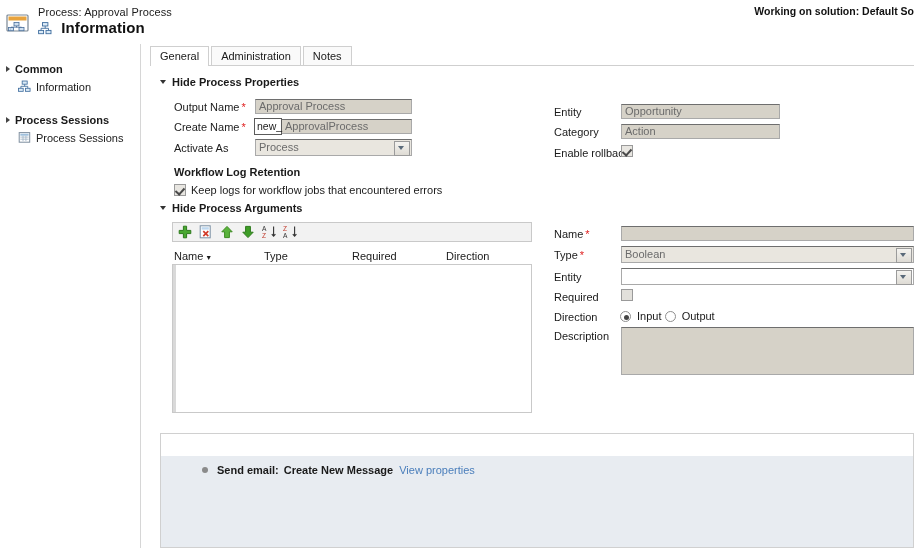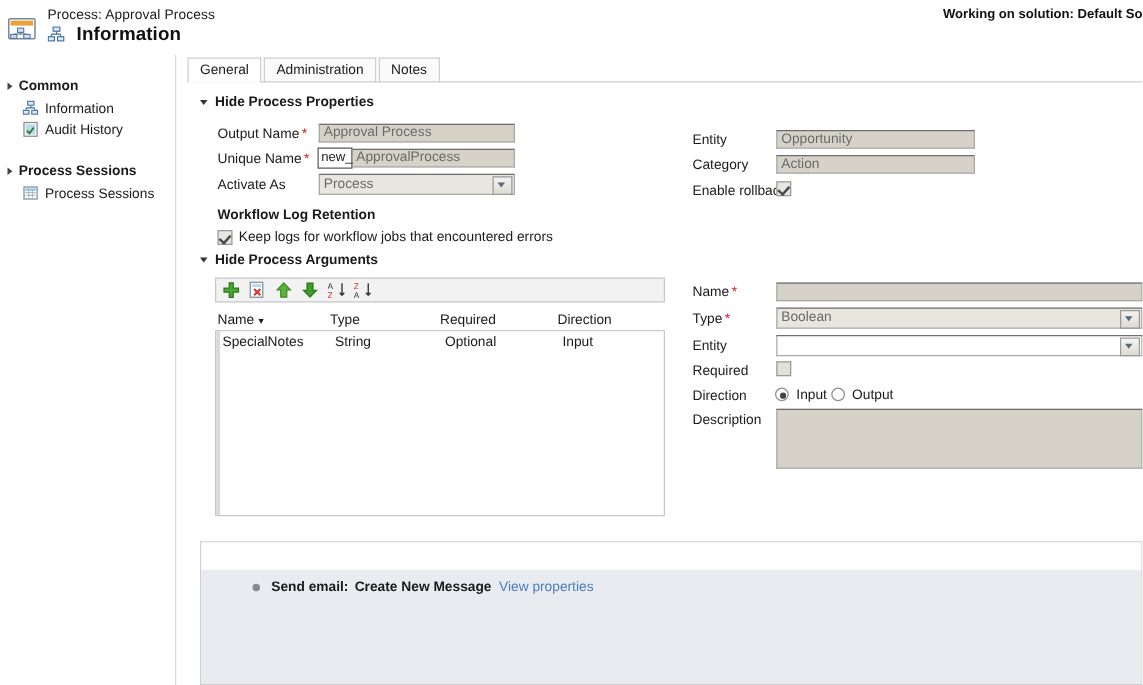--- a/index.html
+++ b/index.html
@@ -123,30 +123,20 @@
         <span class="ni">
           <svg width="13" height="13" viewBox="0 0 14 13">
             <rect x="4.5" y="0.6" width="5.4" height="3.4" fill="#dcebf7" stroke="#3f6d9e" stroke-width=".9"></rect>
             <rect x="0.6" y="8.4" width="5" height="3.3" fill="#dcebf7" stroke="#3f6d9e" stroke-width=".9"></rect>
             <rect x="8" y="8.4" width="5" height="3.3" fill="#dcebf7" stroke="#3f6d9e" stroke-width=".9"></rect>
             <path d="M7.2 4.1v2.2M3.1 6.3h7.4M3.1 6.3v2M10.5 6.3v2" stroke="#3f6d9e" stroke-width=".9" fill="none"></path>
           </svg>
         </span>
         <span>Information</span>
       </div>
-      <div class="nav-item">
-        <span class="ni">
-          <svg width="13" height="13" viewBox="0 0 13 13">
-            <rect x="1.2" y="1" width="10.5" height="11" fill="#ffffff" stroke="#8a8a8a" stroke-width="1"></rect>
-            <rect x="2.6" y="2.4" width="7.7" height="8.2" fill="#bcd9ef"></rect>
-            <path d="M3.6 7.6l2 2 3.4-4.6" stroke="#2e7d32" stroke-width="1.5" fill="none"></path>
-          </svg>
-        </span>
-        <span>Audit History</span>
-      </div>
     </div>
 
     <div class="grp">
       <div class="grp-head">
         <span class="tri"></span>
         <span>Process Sessions</span>
       </div>
       <div class="nav-item">
         <span class="ni">
           <svg width="13" height="13" viewBox="0 0 13 13">
@@ -182,21 +172,21 @@
       <span class="caret"></span>
       <span>Hide Process Properties</span>
     </div>
 
     <div class="lbl" style="position:absolute;left:24px;top:33px;">
       <span>Output Name</span><span class="req">*</span>
     </div>
     <div class="fld" style="position:absolute;left:105px;top:31px;width:157px;">Approval Process</div>
 
     <div class="lbl" style="position:absolute;left:24px;top:53px;">
-      <span>Unique Name</span><span class="req">*</span>
+      <span>Create Name</span><span class="req">*</span>
     </div>
     <div class="fld" style="position:absolute;left:105px;top:51px;width:157px;padding-left:29px;">ApprovalProcess</div>
     <div style="position:absolute;left:104px;top:50px;width:28px;height:17px;box-sizing:border-box;border:1px solid #5b5b5b;background:#fff;font-size:10.5px;line-height:15px;padding-left:2px;color:#1a1a1a;">new_</div>
 
     <div class="lbl" style="position:absolute;left:24px;top:74px;">Activate As</div>
     <div class="combo" style="position:absolute;left:105px;top:71px;width:157px;">
       <span class="txt">Process</span>
       <span class="btn">
           <span class="ar"></span>
         </span>
@@ -263,26 +253,20 @@
       <div class="cell-name">
         <span>Name</span><span style="font-size:7px;margin-left:2px;">▼</span>
       </div>
       <div class="cell-type">Type</div>
       <div class="cell-req">Required</div>
       <div class="cell-dir">Direction</div>
     </div>
 
     <div class="grid-box" style="position:absolute;left:22px;top:196px;width:360px;height:149px;">
       <div class="leftbar"></div>
-      <div class="grid-row" style="padding-left:5px;">
-        <div class="cell-name">SpecialNotes</div>
-        <div class="cell-type">String</div>
-        <div class="cell-req">Optional</div>
-        <div class="cell-dir">Input</div>
-      </div>
     </div>
 
     <div class="lbl" style="position:absolute;left:404px;top:160px;">
       <span>Name</span><span class="req">*</span>
     </div>
     <div class="fld" style="position:absolute;left:471px;top:158px;width:293px;"></div>
 
     <div class="lbl" style="position:absolute;left:404px;top:181px;">
       <span>Type</span><span class="req">*</span>
     </div>

